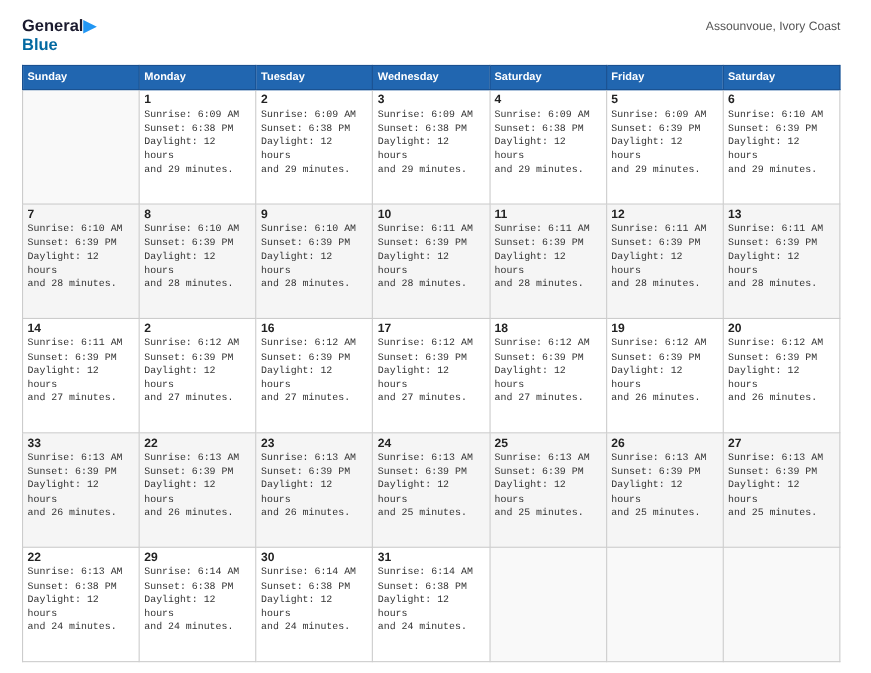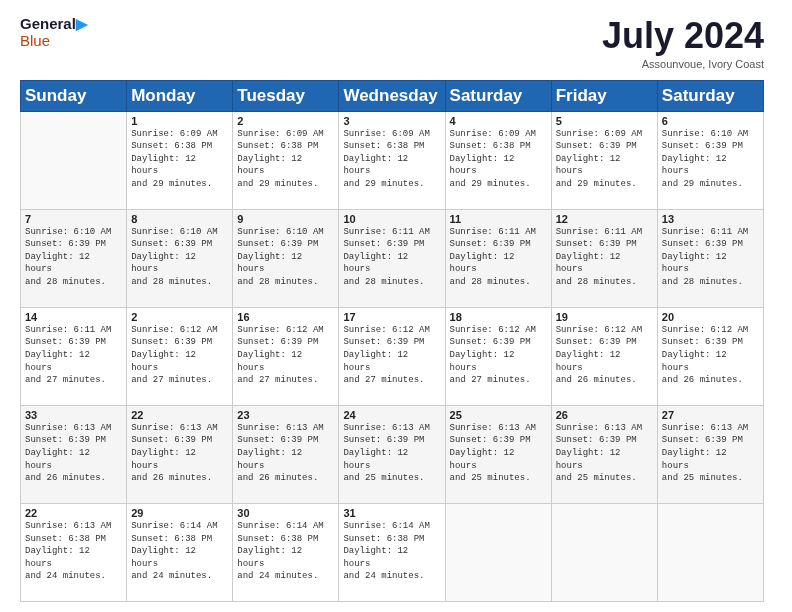--- a/index.html
+++ b/index.html
@@ -45,21 +45,21 @@
     .calendar {
       flex: 1;
       border: 1px solid #ccc;
       border-collapse: collapse;
       width: 100%;
       table-layout: fixed;
     }
     .calendar th {
       background: #2166b0;
       color: #fff;
-      font-size: 17px;
+      font-size: 10px;
       font-weight: bold;
       padding: 5px 4px;
       text-align: left;
       border: 1px solid #1a5090;
     }
     .calendar td {
       border: 1px solid #ccc;
       vertical-align: top;
       padding: 3px 4px;
       font-size: 9.5px;
@@ -88,25 +88,24 @@
     }
   </style>
 </head>
 <body>
 
 <div class="page">
   <div class="header">
     <div class="logo">
   <div style="display:flex;flex-direction:column;line-height:1.1">
     <span style="font-size:15px;font-weight:bold;color:#1a1a2e;">General<span style="color:#2196F3;">▶</span></span>
-    <span style="font-size:15px;font-weight:normal;color:#c2410c;">Blue</span>
+    <span style="font-size:15px;font-weight:bold;color:#0369a1;">Blue</span>
   </div>
 </div>
     <div class="title-block">
-      <div class="main-title">July 2024</div>
       <div class="subtitle">Assounvoue, Ivory Coast</div>
     </div>
   </div>
 
   <table class="calendar">
     <thead>
       <tr>
         <th>Sunday</th>
         <th>Monday</th>
         <th>Tuesday</th>

